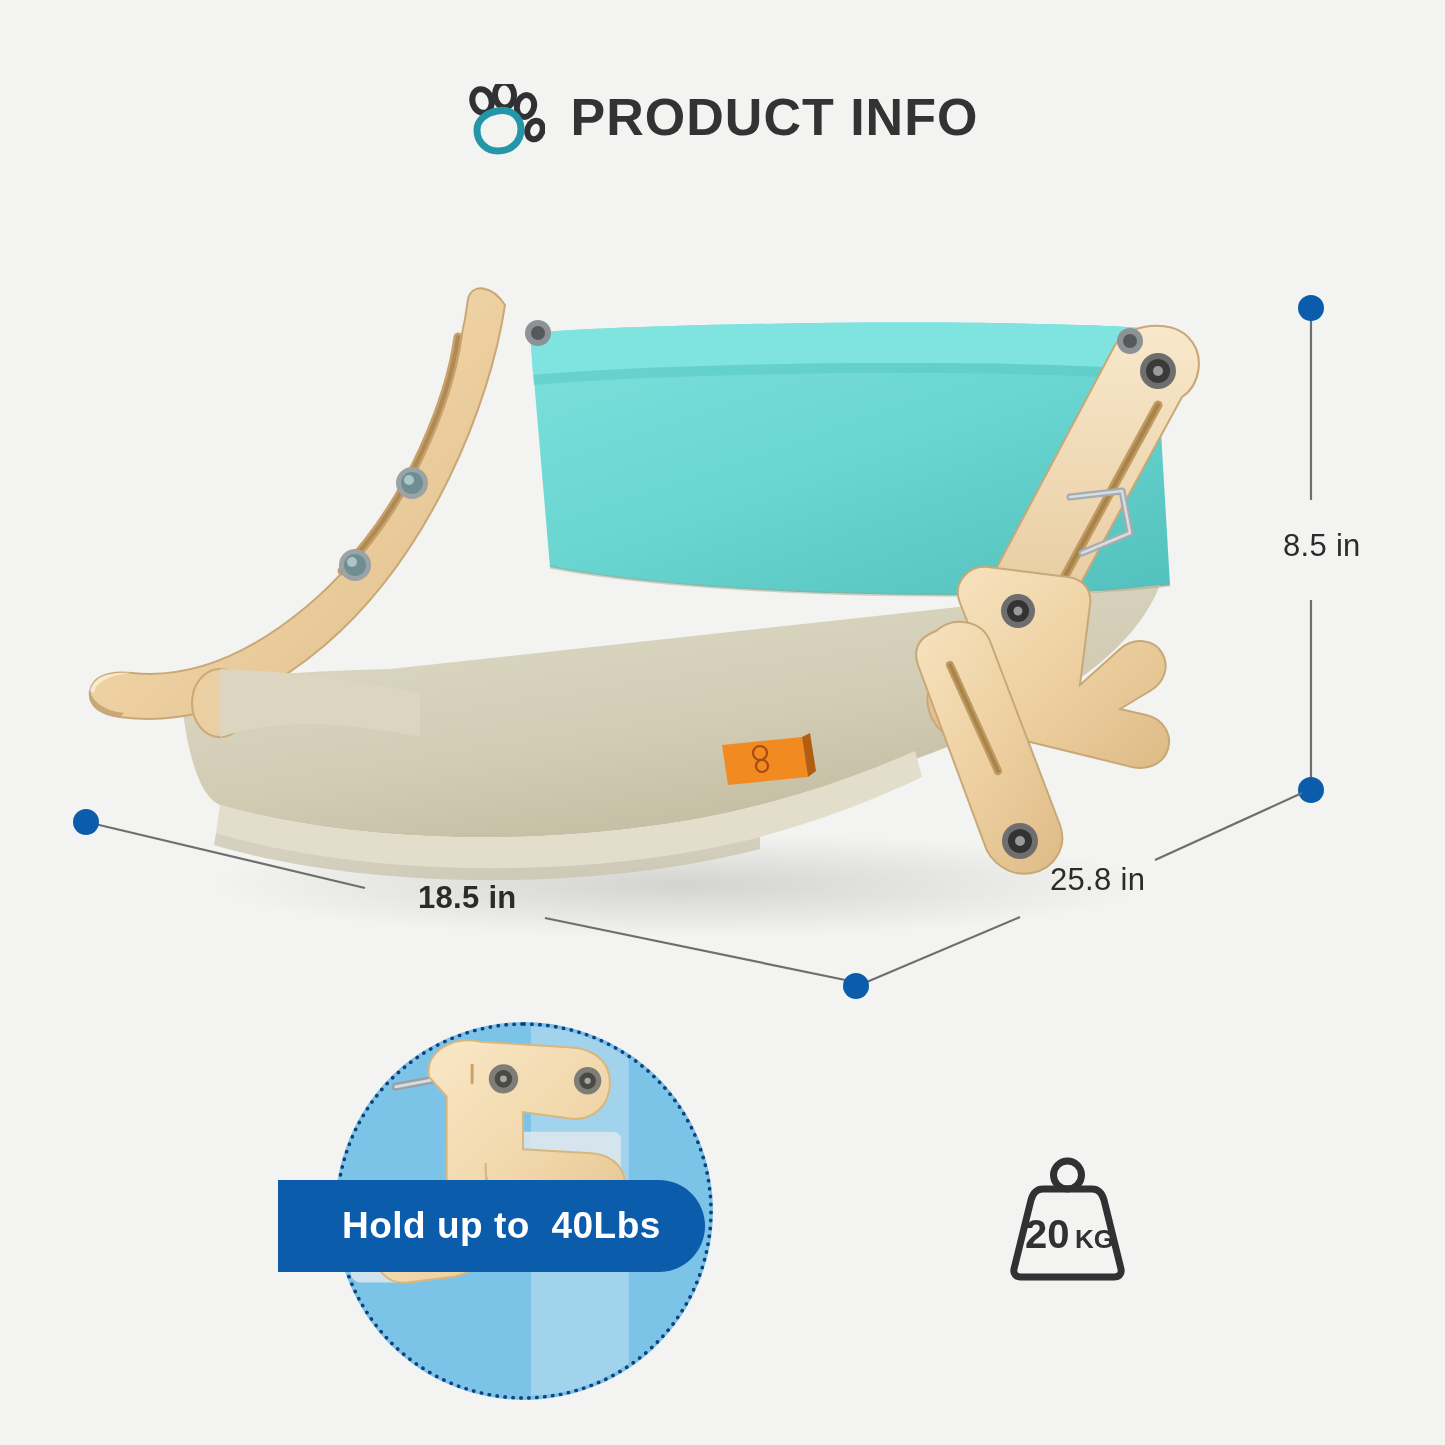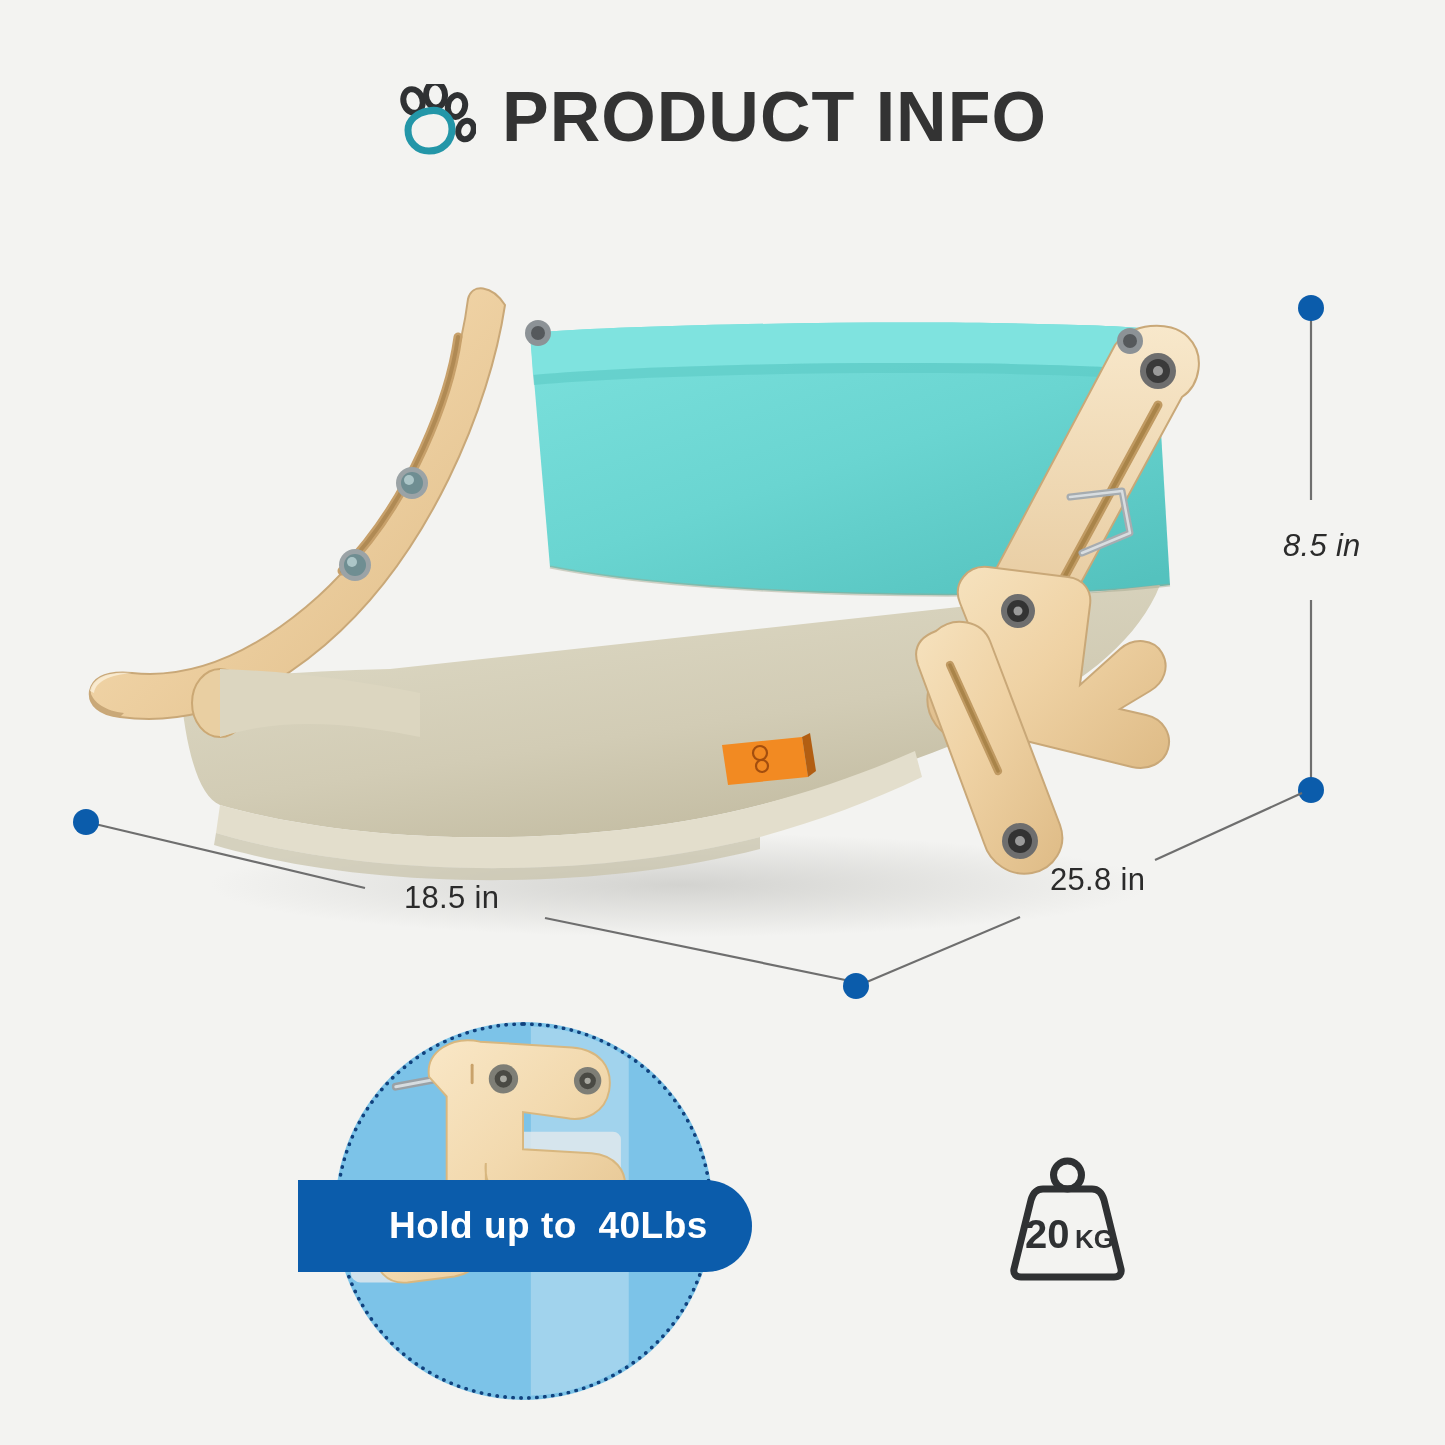--- a/index.html
+++ b/index.html
@@ -12,59 +12,59 @@
   }
   #stage { position:absolute; inset:0; }
 
   
   .title-row{
     position:absolute; left:0; top:78px; width:1445px;
     display:flex; align-items:center; justify-content:center; gap:26px;
   }
   .paw-icon{ width:78px; height:72px; display:block; flex:0 0 auto; margin-top:6px;}
   .page-title{
-    font-size:70px; font-weight:bold; color:#333333;
+    font-size:52px; font-weight:bold; color:#333333;
     letter-spacing:1px; line-height:1; white-space:nowrap;
   }
 
   
   .product-photo{ position:absolute; left:60px; top:285px; width:1230px; height:660px; }
   .product-photo svg{ display:block; width:100%; height:100%; }
 
   
   .dim-layer{ position:absolute; inset:0; pointer-events:none; }
   .dim-layer svg{ position:absolute; inset:0; width:1445px; height:1445px; }
   .dim-label{
     position:absolute; font-size:31px; color:#2B2B2B;
     white-space:nowrap; letter-spacing:.3px;
   }
-  .dim-h{ left:1283px; top:528px;font-style:italic; }
-  .dim-w{ left:404px; top:880px; }
+  .dim-h{ left:1283px; top:528px; }
+  .dim-w{ left:418px; top:880px;font-weight:bold; }
   .dim-d{ left:1050px; top:862px; }
 
   
   .callout{ position:absolute; left:335px; top:1022px; width:1110px; height:390px; }
 
   .detail-circle{
     position:absolute; left:0; top:0; width:378px; height:378px;
     border-radius:50%;
     background:#7CC3E8;
     border:4px dotted #10427E;
     overflow:hidden;
   }
   .detail-circle svg{ position:absolute; inset:0; width:100%; height:100%; }
 
   .hold-pill{
     position:absolute; left:278px; top:1180px;
-    height:92px; padding:0 44px 0 91px;
+    height:92px; padding:0 44px 0 64px;
     background:#0B5CAB;
     border-radius:0 46px 46px 0;
     display:flex; align-items:center;
     color:#FFFFFF; font-size:37px; font-weight:bold;
-    letter-spacing:.5px; white-space:pre;margin-left:20px;
+    letter-spacing:.5px; white-space:pre;
   }
 
   .weight-icon{ position:absolute; left:1005px; top:1155px; width:125px; height:130px;text-align:right; }
   .weight-icon svg{ display:block; width:100%; height:100%; }
 </style>
 </head>
 <body>
 
 <div id="stage">
 

